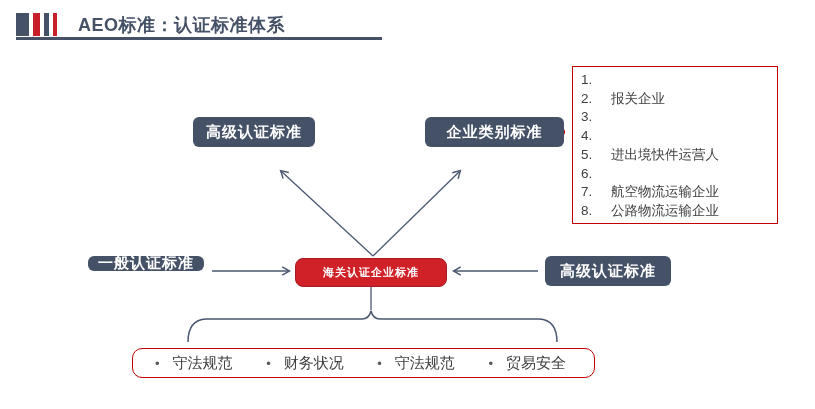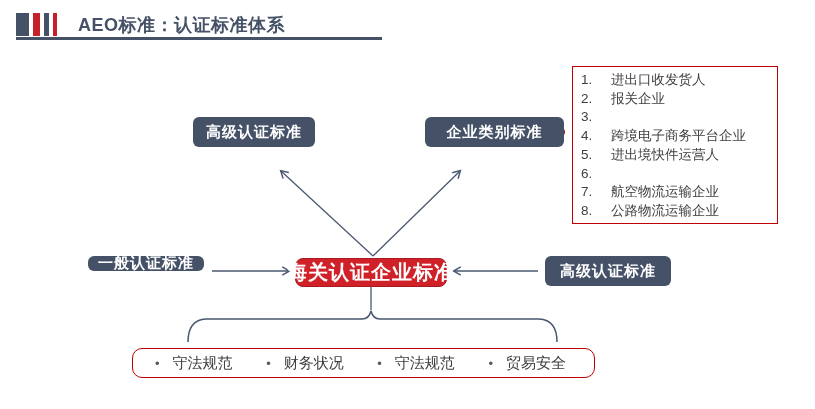--- a/index.html
+++ b/index.html
@@ -63,21 +63,21 @@
   .node-common   { left: 193px; top: 117px; width: 122px; height: 30px; }
   .node-category { left: 425px; top: 117px; width: 139px; height: 30px; }
   .node-general  { left: 88px;  top: 256px; width: 116px; height: 15px; }
   .node-advanced { left: 545px; top: 256px; width: 126px; height: 30px; }
   .node-center {
     position: absolute;
     left: 295px; top: 258px; width: 152px; height: 29px;
     background: #CF2127;
     border: 1.5px solid #A91B21;
     color: #ffffff;
-    font-size: 20px;
+    font-size: 11px;
     font-weight: bold;
     border-radius: 8px;
     display: flex;
     align-items: center;
     justify-content: center;
     letter-spacing: 1px;
     white-space: nowrap;
   }
   
   .category-panel {
@@ -162,32 +162,30 @@
   <div class="node node-common">高级认证标准</div>
   <div class="node node-category">企业类别标准</div>
   <div class="node node-general">一般认证标准</div>
   <div class="node node-advanced">高级认证标准</div>
   <div class="node-center">海关认证企业标准</div>
 
   <div class="category-panel">
     <ol>
       <li>
           <span class="num">1.</span>
-          <span>进出口收发货人</span>
         </li>
       <li>
           <span class="num">2.</span>
           <span>报关企业</span>
         </li>
       <li>
           <span class="num">3.</span>
         </li>
       <li>
           <span class="num">4.</span>
-          <span>跨境电子商务平台企业</span>
         </li>
       <li>
           <span class="num">5.</span>
           <span>进出境快件运营人</span>
         </li>
       <li>
           <span class="num">6.</span>
         </li>
       <li>
           <span class="num">7.</span>

